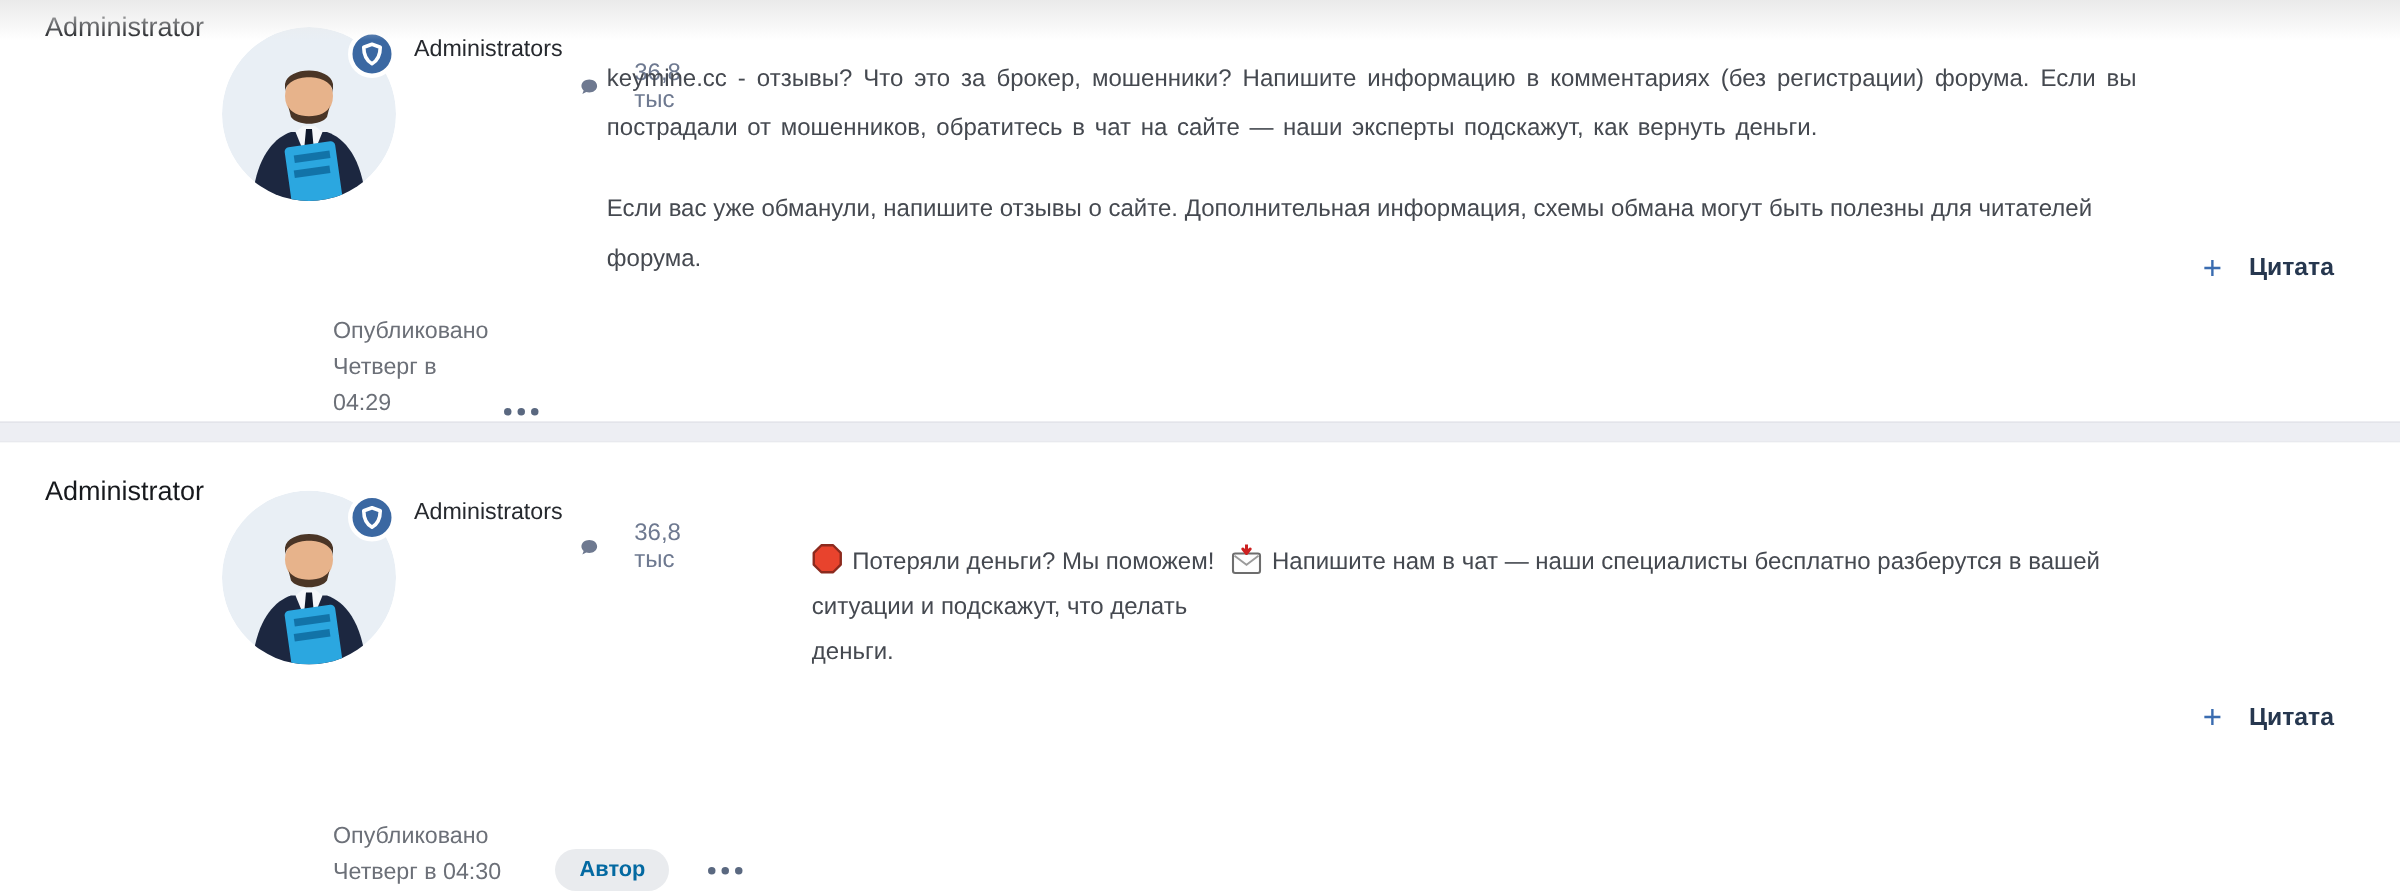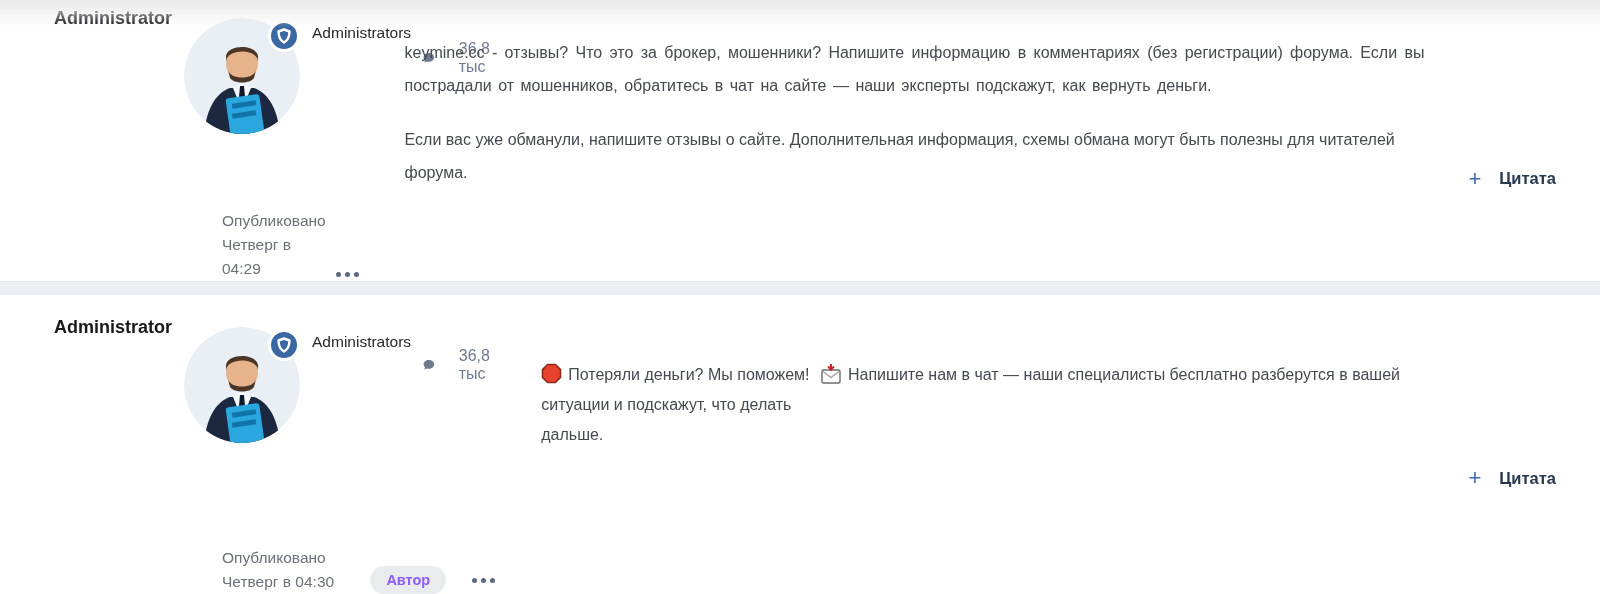--- a/index.html
+++ b/index.html
@@ -22,23 +22,22 @@
   .post-1 { height: 281px; padding: 6px 44px 0 30px; }
   .post-2 { height: 299px; padding: 20px 44px 0 30px; }
   .separator {
     height: 14px; background: #edeef3;
     border-top: 1px solid #e3e4ea;
     border-bottom: 1px solid #e8e9ee;
   }
   
   .author-col { display: flex; flex-direction: row; align-items: flex-start; }
   .author-name {
-    font-size: 18px; font-weight: 700; color: #17191d; line-height: 24px;
+    font-size: 18px; font-weight: 400; color: #17191d; line-height: 24px;
     cursor: pointer;
-    margin-left: 24px;
   }
   .avatar-wrap { position: relative; margin-top: 12px; margin-left: 12px; width: 140px; }
   .avatar {
     width: 116px; height: 116px; border-radius: 50%;
     overflow: hidden; display: block; cursor: pointer;
   }
   .avatar-badge {
     position: absolute; top: 2px; right: 0;
     width: 32px; height: 32px; border-radius: 50%;
     background: #3b68a2; border: 3px solid #ffffff;
@@ -54,21 +53,21 @@
     color: #6e7990; font-size: 16px;
   }
   .post-1 .reply-count { margin-top: 34px; }
   .post-2 .reply-count { margin-top: 32px; }
   
   .content-col { display: flex; flex-direction: row; gap: 44px; }
   .meta-row { display: flex; align-items: flex-end; }
   .timestamp { font-size: 15.5px; color: #6c7078; line-height: 24px; }
   .meta-right { margin-left: auto; display: flex; align-items: center; gap: 24px; }
   .author-badge {
-    background: #e9ebee; color: #8b5cf6;
+    background: #e9ebee; color: #0369a1;
     font-size: 14.5px; font-weight: 600;
     padding: 6px 16px; border-radius: 999px; line-height: 16px;
   }
   .menu-dots { display: flex; gap: 4px; cursor: pointer; padding: 4px 2px; }
   .menu-dots i { width: 5px; height: 5px; border-radius: 50%; background: #5a6880; }
   .body-text { color: #454950; font-size: 16px; }
   .post-1 .body-text { margin-top: 30px; }
   .post-2 .body-text { margin-top: 30px; }
   .para-justified { text-align: justify; line-height: 33px; word-spacing: 2px; }
   .para-normal { line-height: 33px; margin-top: 21px; }
@@ -193,21 +192,21 @@
     <div class="body-text">
       <p class="para-emoji">
         <svg class="emoji-ico" width="21" height="21" viewBox="0 0 21 21">
           <path d="M6.6 1.5 L14.4 1.5 L19.5 6.6 L19.5 14.4 L14.4 19.5 L6.6 19.5 L1.5 14.4 L1.5 6.6 Z" fill="#e8432d" stroke="#8c2a1e" stroke-width="1.6" stroke-linejoin="round"></path>
         </svg><span>Потеряли деньги? Мы поможем!</span>
         <svg class="emoji-ico" width="22" height="20" viewBox="0 0 22 20">
           <rect x="2" y="6" width="18" height="13" rx="1.5" fill="#fdfdfd" stroke="#6d6d6d" stroke-width="1.4"></rect>
           <path d="M3 7.5 L11 13.5 L19 7.5" fill="none" stroke="#9a9a9a" stroke-width="1.2"></path>
           <path d="M11 0 L11 5 M8.6 3 L11 6 L13.4 3" fill="none" stroke="#cc1f1f" stroke-width="2" stroke-linecap="round" stroke-linejoin="round"></path>
         </svg><span>Напишите нам в чат  — наши специалисты бесплатно разберутся в вашей ситуации и подскажут, что делать</span><br>
-        <span>дальше.</span>
+        <span>деньги.</span>
       </p>
     </div>
     <div class="quote-row">
       <span class="quote-plus">+</span>
       <span class="quote-label">Цитата</span>
     </div>
   </div>
 </section>
 
 <div class="top-shadow"></div>

